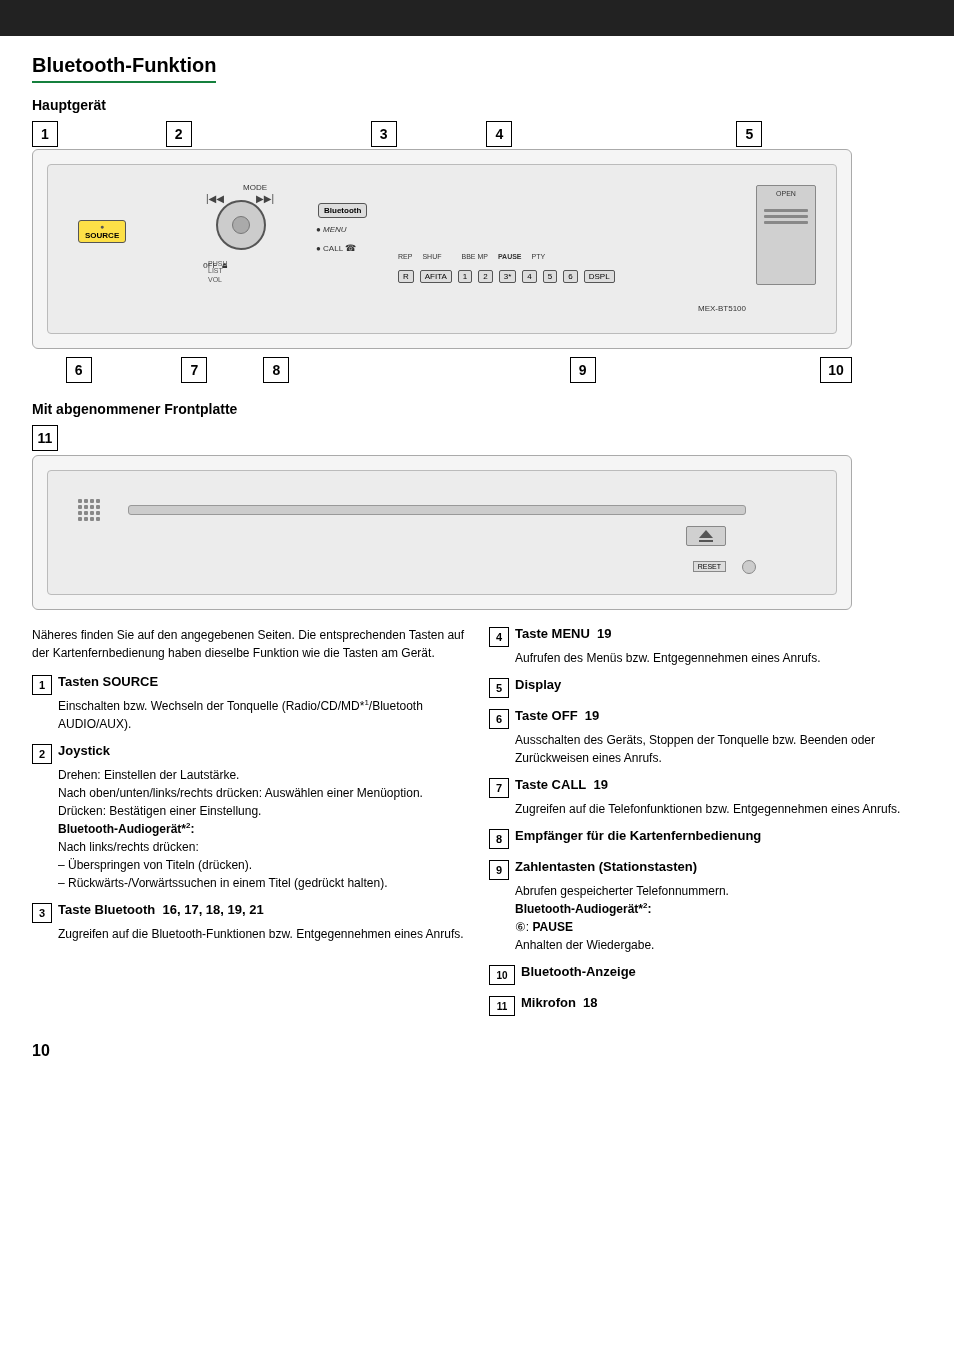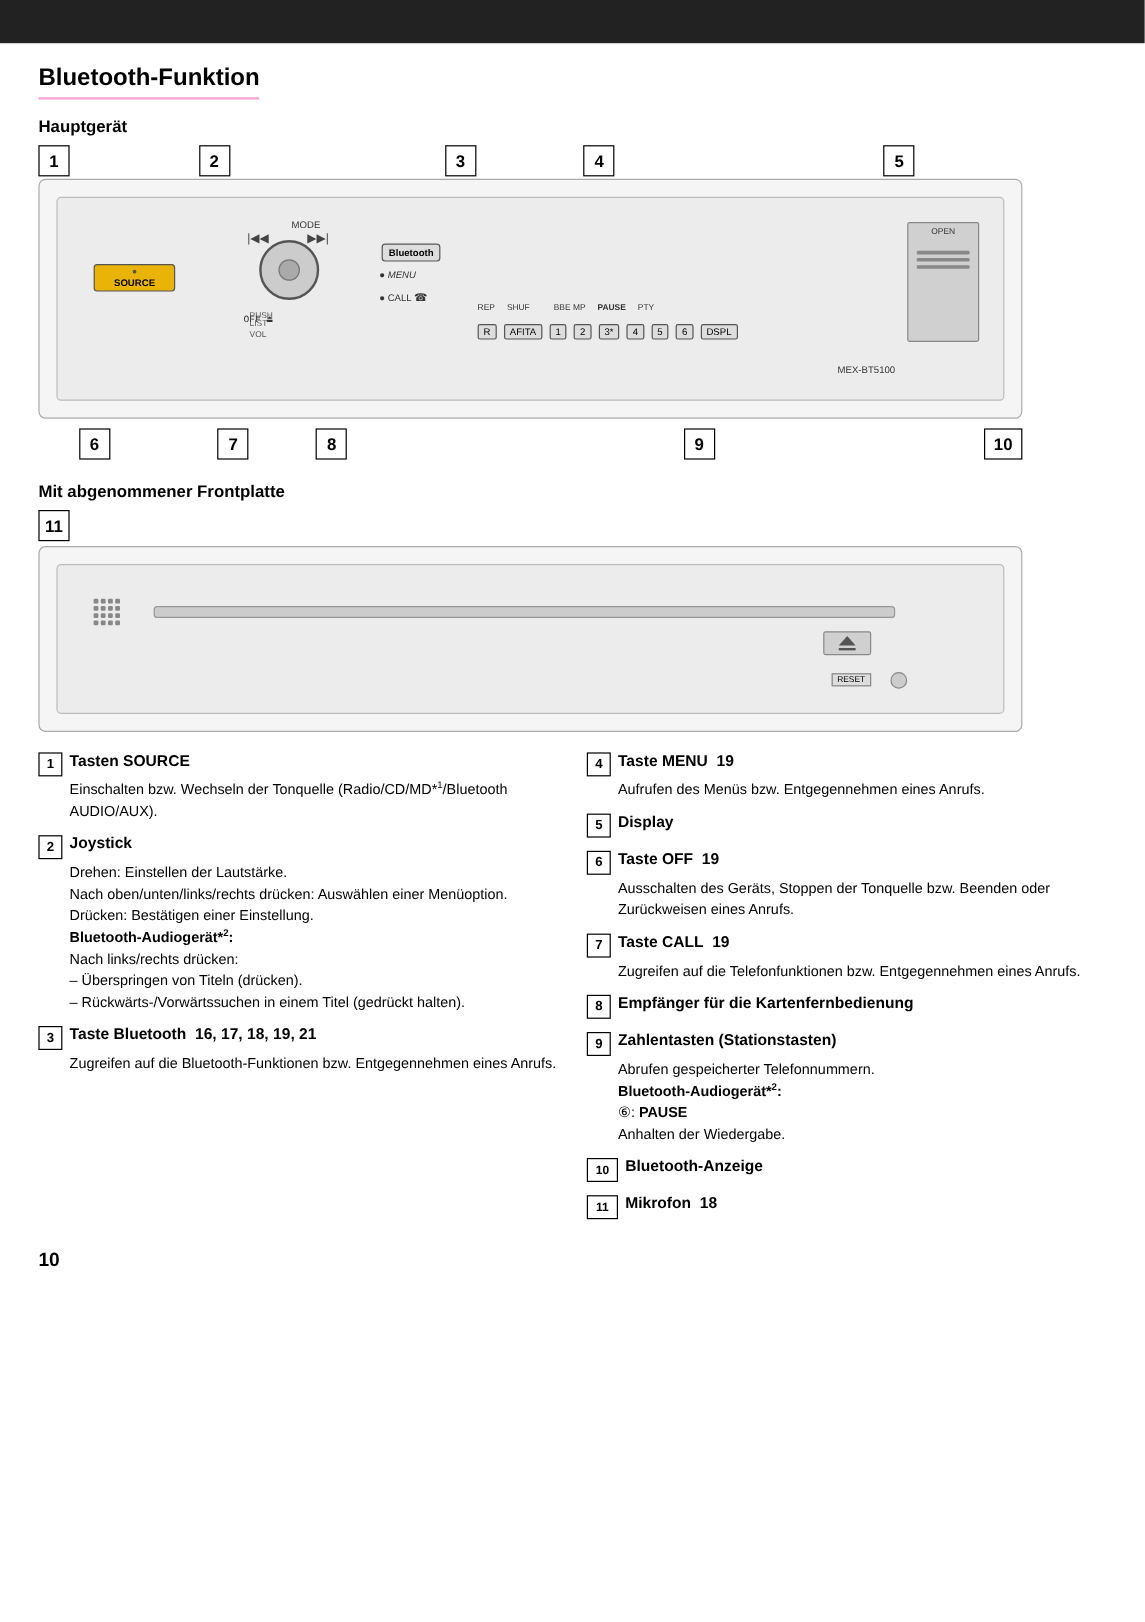--- a/index.html
+++ b/index.html
@@ -19,21 +19,21 @@
     }
 
     .page-content {
       padding: 18px 32px 24px 32px;
     }
 
     .page-title {
       font-size: 20px;
       font-weight: bold;
       margin-bottom: 10px;
-      border-bottom: 2px solid #f9a8d4;
+      border-bottom: 2px solid #15803d;
       padding-bottom: 4px;
       display: inline-block;
     }
 
     .section-title {
       font-size: 14px;
       font-weight: bold;
       margin-bottom: 8px;
       margin-top: 4px;
     }
@@ -93,22 +93,22 @@
       flex: 1;
     }
 
     
     .ctrl-source {
       position: absolute;
       top: 55px; left: 30px;
       border: 1px solid #555;
       border-radius: 3px;
       font-size: 9px;
-      padding: 2px 16px;
-      background: #eab308;
+      padding: 2px 6px;
+      background: #fde047;
     }
 
     
     .ctrl-mode {
       position: absolute;
       top: 18px; left: 195px;
       font-size: 8px;
       color: #333;
       text-align: center;
     }
@@ -559,20 +559,21 @@
       <div class="ctrl-circle2"></div>
 
     </div>
   </div>
 
   
   <div class="descriptions">
 
     <div class="desc-left">
 
+      <p class="intro-text">Näheres finden Sie auf den angegebenen Seiten. Die entsprechenden Tasten auf der Kartenfernbedienung haben dieselbe Funktion wie die Tasten am Gerät.</p>
 
       <div class="desc-item">
         <div class="desc-item-header">
           <div class="desc-num-box">1</div>
           <span class="desc-title">Tasten SOURCE</span>
         </div>
         <div class="desc-body">Einschalten bzw. Wechseln der Tonquelle (Radio/CD/MD*<sup>1</sup>/Bluetooth AUDIO/AUX).</div>
       </div>
 
       <div class="desc-item">

